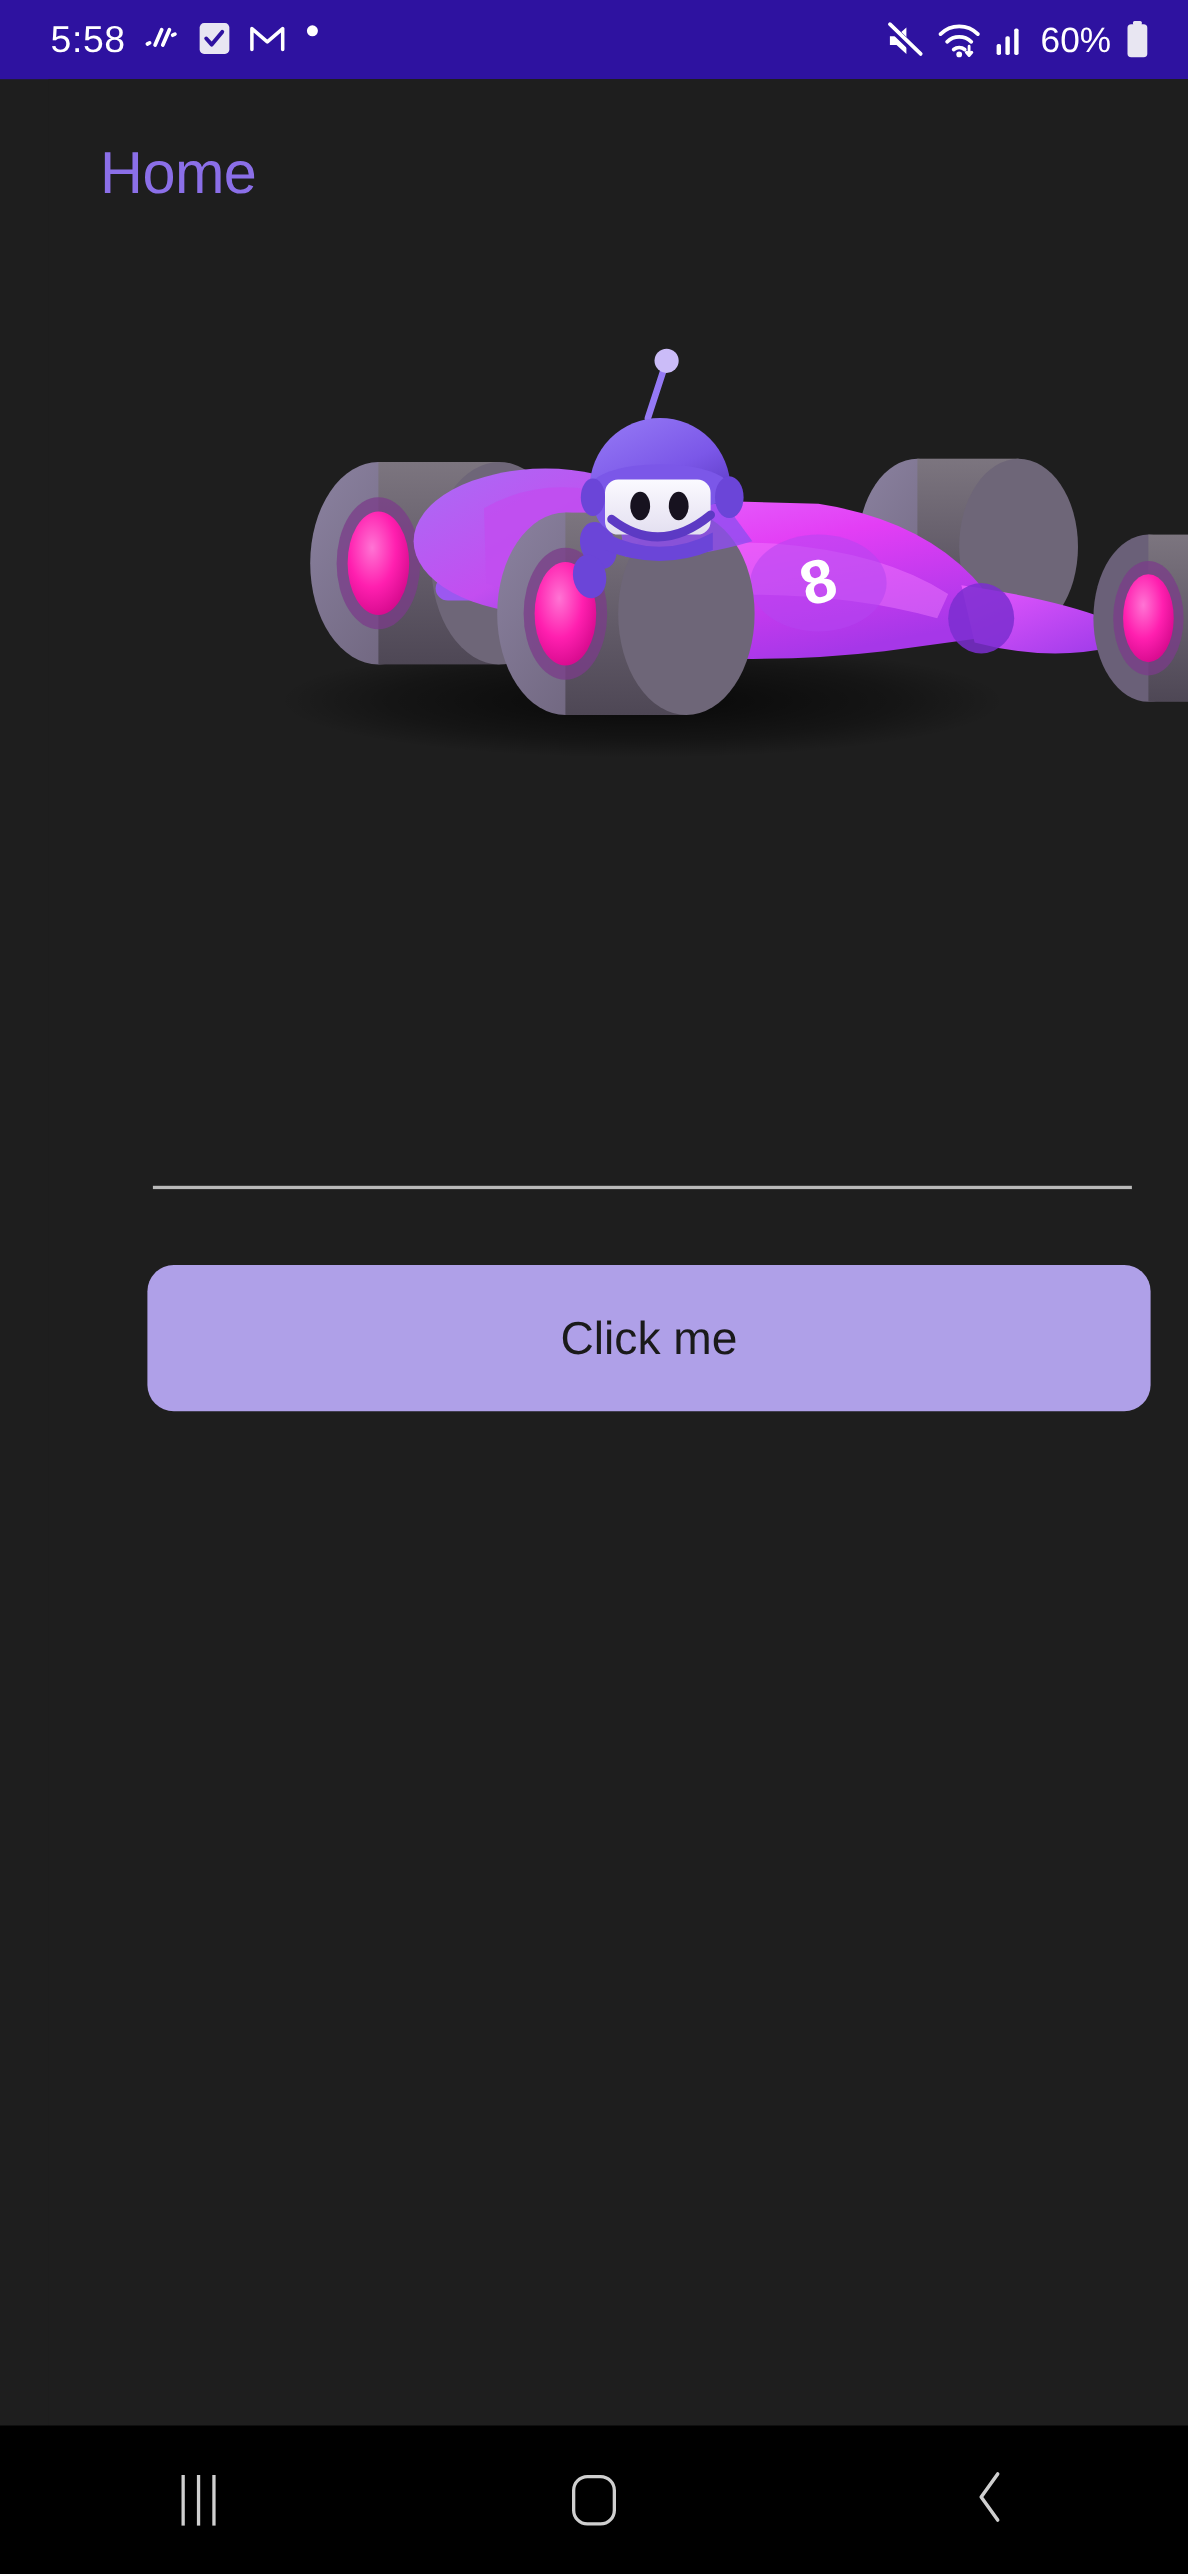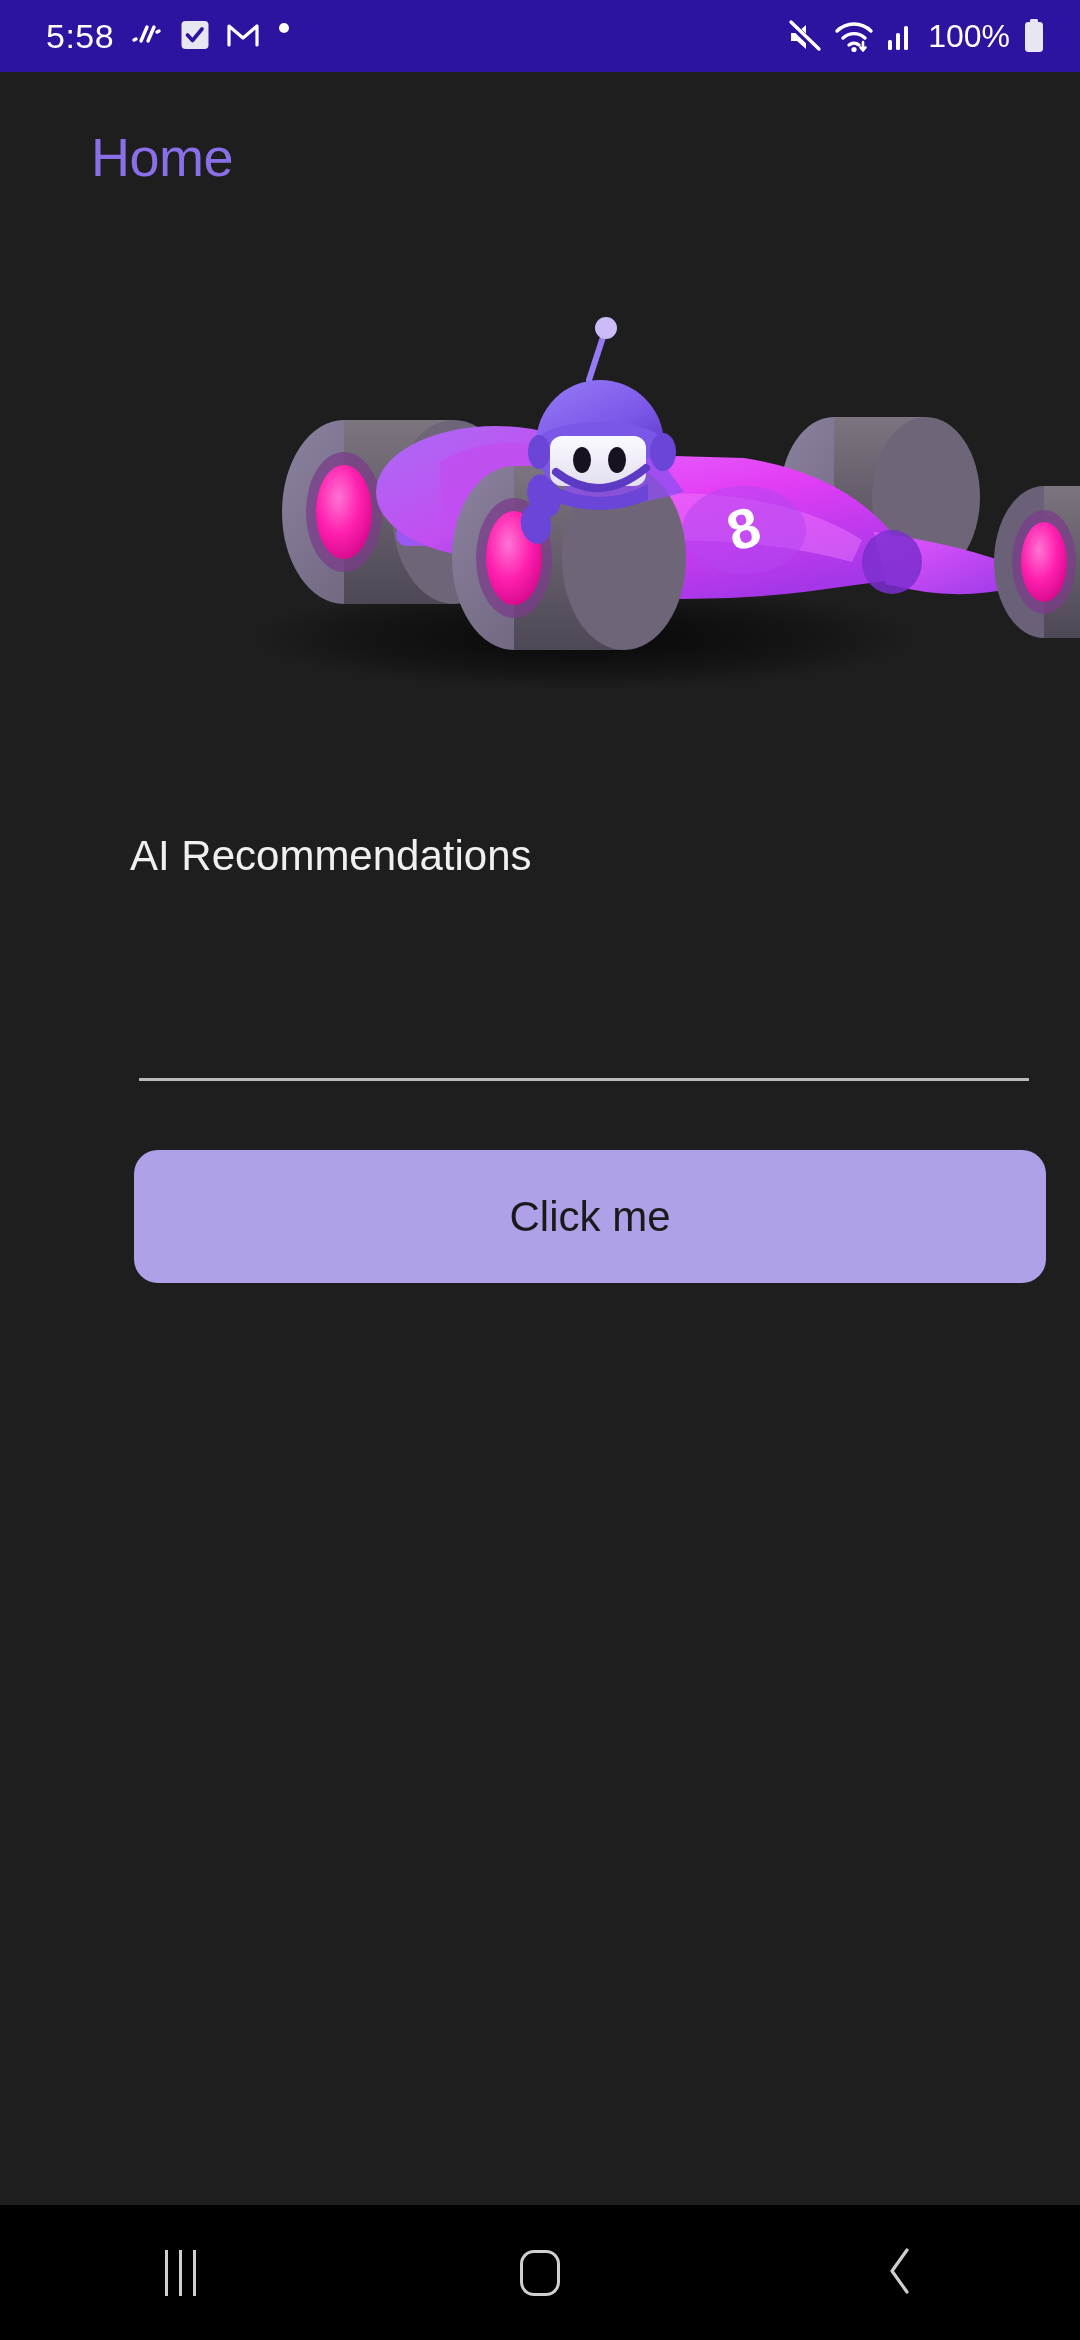--- a/index.html
+++ b/index.html
@@ -184,21 +184,21 @@
         <path d="M29 23 L29 31 M26.5 28.5 L29 31.5 L31.5 28.5" stroke="#ffffff" stroke-width="2.6" fill="none" stroke-linecap="round" stroke-linejoin="round"></path>
       </svg>
     </span>
     <span class="sicon">
       <svg width="28" height="32" viewBox="0 0 28 32">
         <rect x="2" y="20" width="4" height="10" rx="1.6" fill="#ffffff"></rect>
         <rect x="10" y="13" width="4" height="17" rx="1.6" fill="#ffffff"></rect>
         <rect x="18" y="6" width="4" height="24" rx="1.6" fill="#ffffff"></rect>
       </svg>
     </span>
-    <span class="battery-text">100%</span>
+    <span class="battery-text">60%</span>
     <span class="sicon">
       <svg width="24" height="36" viewBox="0 0 24 36">
         <rect x="8" y="1" width="8" height="4" rx="1.4" fill="#e8e6f2"></rect>
         <rect x="3" y="4" width="18" height="30" rx="3.4" fill="#e8e6f2"></rect>
       </svg>
     </span>
   </div>
 </div>
 
 <div class="app-body">
@@ -330,21 +330,20 @@
         <ellipse cx="538" cy="198" rx="9" ry="13" fill="#17121f"></ellipse>
         <ellipse cx="573" cy="198" rx="9" ry="13" fill="#17121f"></ellipse>
 
         <path d="M506 222 Q556 248 604 222 L604 238 Q556 258 506 238 Z" fill="#6b45d8"></path>
 
         <path d="M512 210 Q556 244 602 206" stroke="#5c3ac4" stroke-width="8" fill="none" stroke-linecap="round"></path>
       </g>
     </svg>
   </div>
 
-  <div class="section-label">AI Recommendations</div>
 
   <div class="field-underline"></div>
 
   <button class="click-btn">Click me</button>
 
   <div class="scrollbar-track">
     <div class="scrollbar-thumb"></div>
   </div>
 </div>
 

